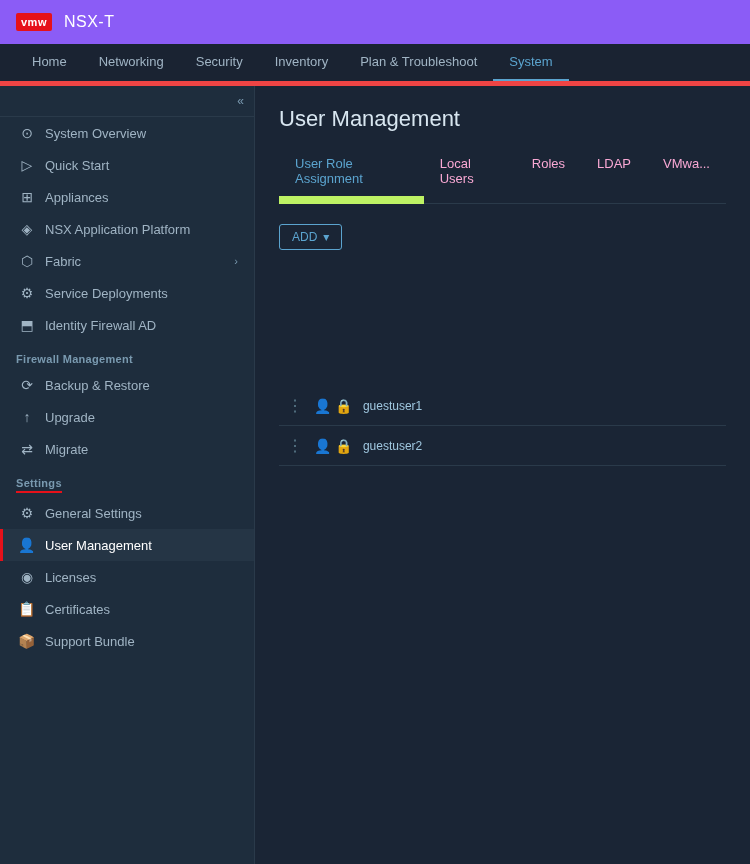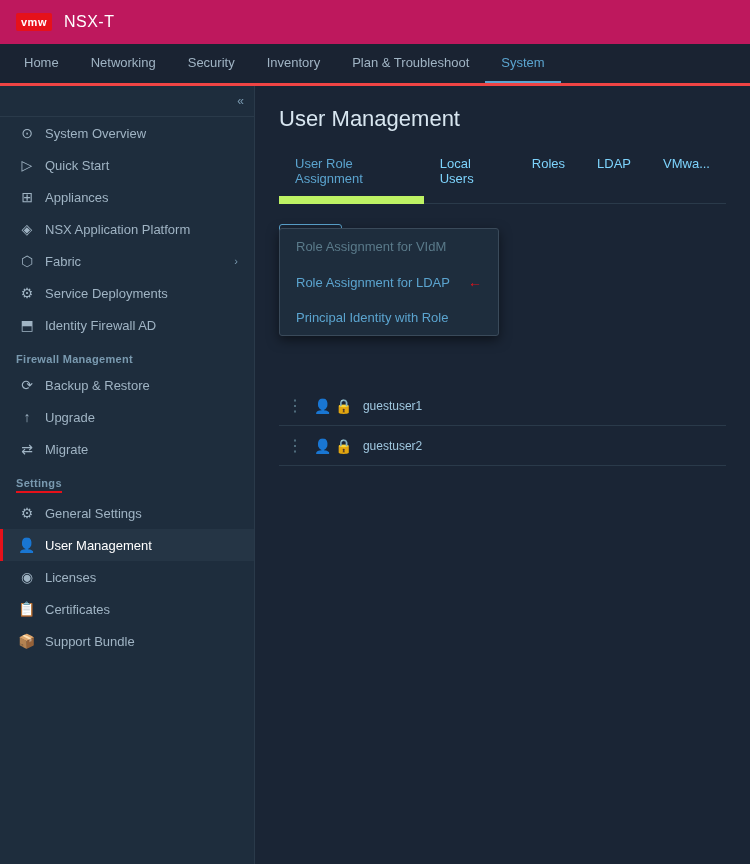--- a/index.html
+++ b/index.html
@@ -8,21 +8,21 @@
       background: #1a2332;
       color: #cdd6e0;
       width: 750px;
       height: 864px;
       overflow: hidden;
       font-size: 13px;
     }
 
     
     .top-bar {
-      background: #be185d;
+      background: #8b5cf6;
       height: 44px;
       display: flex;
       align-items: center;
       padding: 0 16px;
       gap: 12px;
     }
     .vmw-logo {
       background: #e6111a;
       color: #fff;
       font-weight: bold;
@@ -37,22 +37,22 @@
       font-weight: 400;
       letter-spacing: 0.5px;
     }
 
     
     .nav-bar {
       background: #1a2332;
       height: 42px;
       display: flex;
       align-items: stretch;
-      border-bottom: 3px solid #ef4444;
-      padding: 0 8px;
+      border-bottom: 5px solid #ef4444;
+      padding: 0 16px;
     }
     .nav-item {
       display: flex;
       align-items: center;
       padding: 0 16px;
       color: #a0b4c4;
       cursor: pointer;
       font-size: 13px;
       border-bottom: 2px solid transparent;
       position: relative;
@@ -147,21 +147,21 @@
 
     
     .tabs {
       display: flex;
       border-bottom: 1px solid #2a3a4a;
       margin-bottom: 20px;
       gap: 0;
     }
     .tab {
       padding: 8px 16px 10px 16px;
-      color: #7dd3fc;
+      color: #f9a8d4;
       cursor: pointer;
       font-size: 13px;
       border-bottom: 2px solid transparent;
       margin-bottom: -1px;
     }
     .tab.active {
       color: #5ba4cf;
       border-bottom: 8px solid #bef264;
     }
 
@@ -348,28 +348,20 @@
       <div class="tab">VMwa...</div>
     </div>
 
     
     <button class="add-btn">
       <span>ADD</span>
       <span>▾</span>
     </button>
 
     
-    <div class="dropdown-menu">
-      <div class="dropdown-item disabled">Role Assignment for VIdM</div>
-      <div class="dropdown-item highlighted">
-        <span>Role Assignment for LDAP</span>
-        <span class="dropdown-arrow">←</span>
-      </div>
-      <div class="dropdown-item highlighted">Principal Identity with Role</div>
-    </div>
 
     
     <div style="margin-top: 120px;">
       <div class="user-row">
         <span class="dots">⋮</span>
         <div class="user-icons">
           <span>👤</span>
           <span>🔒</span>
         </div>
         <span class="username">guestuser1</span>

